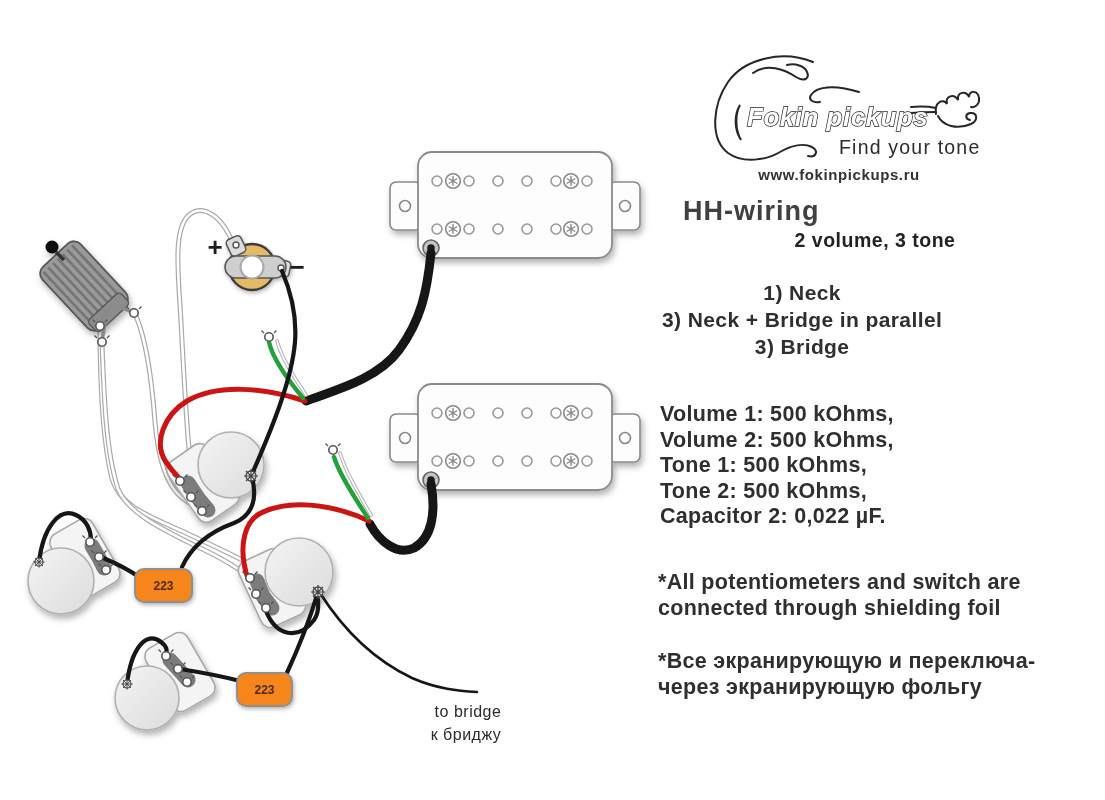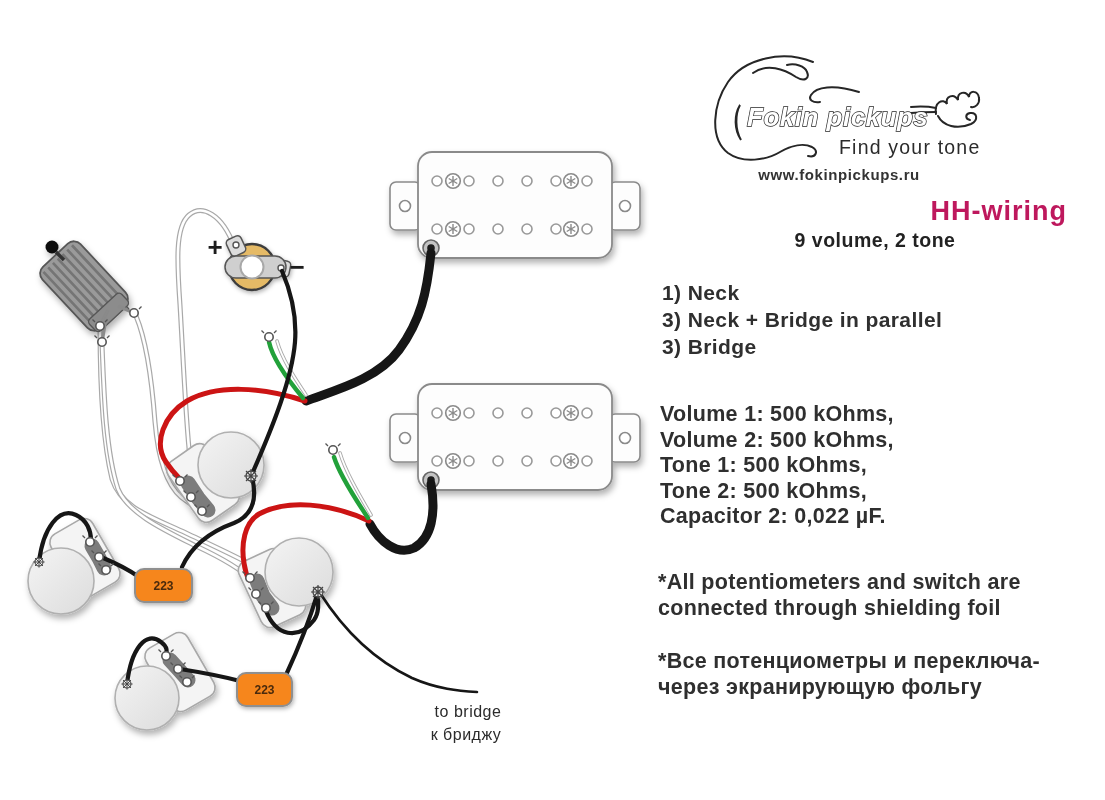--- a/index.html
+++ b/index.html
@@ -1,24 +1,24 @@
 <!DOCTYPE html>
 <html><head>
 <meta charset="utf-8">
 <style>
   html,body{margin:0;padding:0;background:#fff;}
   .canvas{position:relative;width:1105px;height:800px;background:#ffffff;overflow:hidden;
           font-family:"Liberation Sans", sans-serif;color:#2f2f2f;}
   .abs{position:absolute;}
   #diagram{position:absolute;left:0;top:0;}
   .txtline{white-space:nowrap;font-weight:bold;}
-  .title-main{left:683px;top:196px;width:384px;text-align:right;font-size:27px;letter-spacing:1px;color:#be185d;}
+  .title-main{left:683px;top:196px;width:384px;text-align:left;font-size:27px;letter-spacing:1px;color:#404040;}
   .title-sub{left:683px;top:229px;width:384px;text-align:center;font-size:19.5px;letter-spacing:.5px;color:#222;}
   .www{left:683px;top:166px;width:312px;text-align:center;font-size:15px;letter-spacing:.6px;color:#333;}
-  .list{left:662px;top:279px;font-size:21px;line-height:27px;letter-spacing:.4px;}
+  .list{left:662px;top:279px;font-size:21px;line-height:27px;letter-spacing:.4px;text-align:center;}
   .specs{left:660px;top:402px;font-size:21.5px;line-height:25.5px;letter-spacing:.3px;}
   .note-en{left:658px;top:569px;font-size:21.5px;line-height:26px;letter-spacing:.3px;}
   .note-ru{left:658px;top:649px;font-size:21.5px;line-height:25.5px;letter-spacing:.3px;}
   svg text{font-family:"Liberation Sans", sans-serif;}
   .fokin-text{font-size:26px;font-style:italic;font-weight:bold;fill:#ffffff;stroke:#262626;
               stroke-width:1.4px;paint-order:stroke;letter-spacing:.5px;}
   .tagline-text{font-size:19.5px;fill:#2b2b2b;letter-spacing:1.2px;}
   .lbl{font-size:16px;fill:#2b2b2b;letter-spacing:.5px;}
   .sign{font-size:26px;font-weight:bold;fill:#1d1d1d;}
   .cap-lbl{font-size:12px;font-weight:bold;fill:#4a2a08;}
@@ -249,21 +249,21 @@
       <path d="M228,57 C240,56 248,57 253,58 M228,63 C240,62 248,62 253,62"></path>
       <path d="M253,64 C251,52 260,48 264,54 C262,46 271,43 275,50 C274,42 283,40 286,47 C286,40 295,40 296,48 C297,54 292,58 288,57"></path>
       <path d="M255,66 C260,76 274,80 288,74 C296,70 294,62 287,63 C282,64 282,69 287,70"></path>
     </g>
     <text x="64" y="76" class="fokin-text">Fokin pickups</text>
     <text x="156" y="104" class="tagline-text">Find your tone</text>
   </svg>
 
   <div class="abs www txtline">www.fokinpickups.ru</div>
   <div class="abs title-main txtline">HH-wiring</div>
-  <div class="abs title-sub txtline">9 volume, 2 tone</div>
+  <div class="abs title-sub txtline">2 volume, 3 tone</div>
 
   <div class="abs list">
     <div class="txtline">1) Neck</div>
     <div class="txtline">3) Neck + Bridge in parallel</div>
     <div class="txtline">3) Bridge</div>
   </div>
 
   <div class="abs specs">
     <div class="txtline">Volume 1: 500 kOhms,</div>
     <div class="txtline">Volume 2: 500 kOhms,</div>
@@ -271,17 +271,17 @@
     <div class="txtline">Tone 2: 500 kOhms,</div>
     <div class="txtline">Capacitor 2: 0,022 µF.</div>
   </div>
 
   <div class="abs note-en">
     <div class="txtline">*All potentiometers and switch are</div>
     <div class="txtline">connected through shielding foil</div>
   </div>
 
   <div class="abs note-ru">
-    <div class="txtline">*Все потенциометры и переключа-</div>
+    <div class="txtline">*Все экранирующую и переключа-</div>
     <div class="txtline">через экранирующую фольгу</div>
   </div>
 
 </div>
 
 </body></html>

